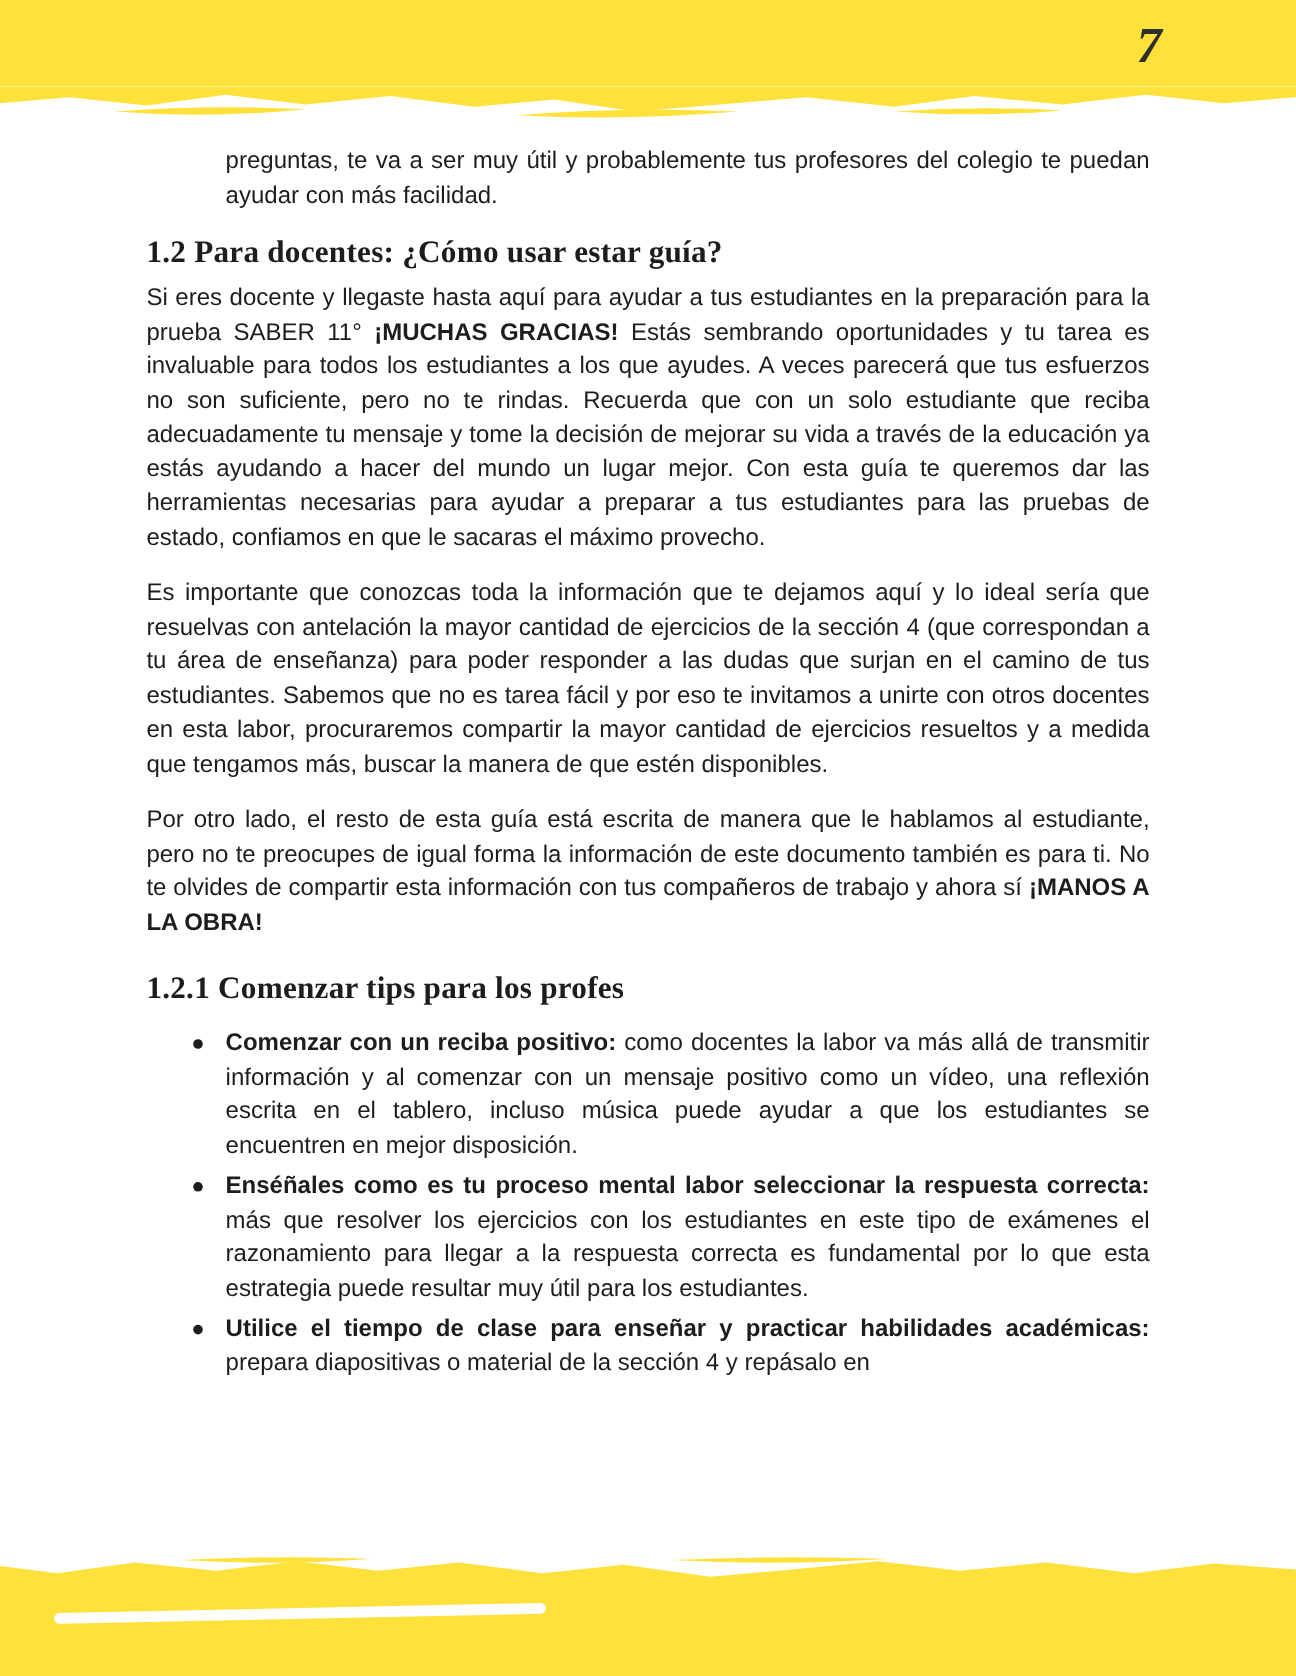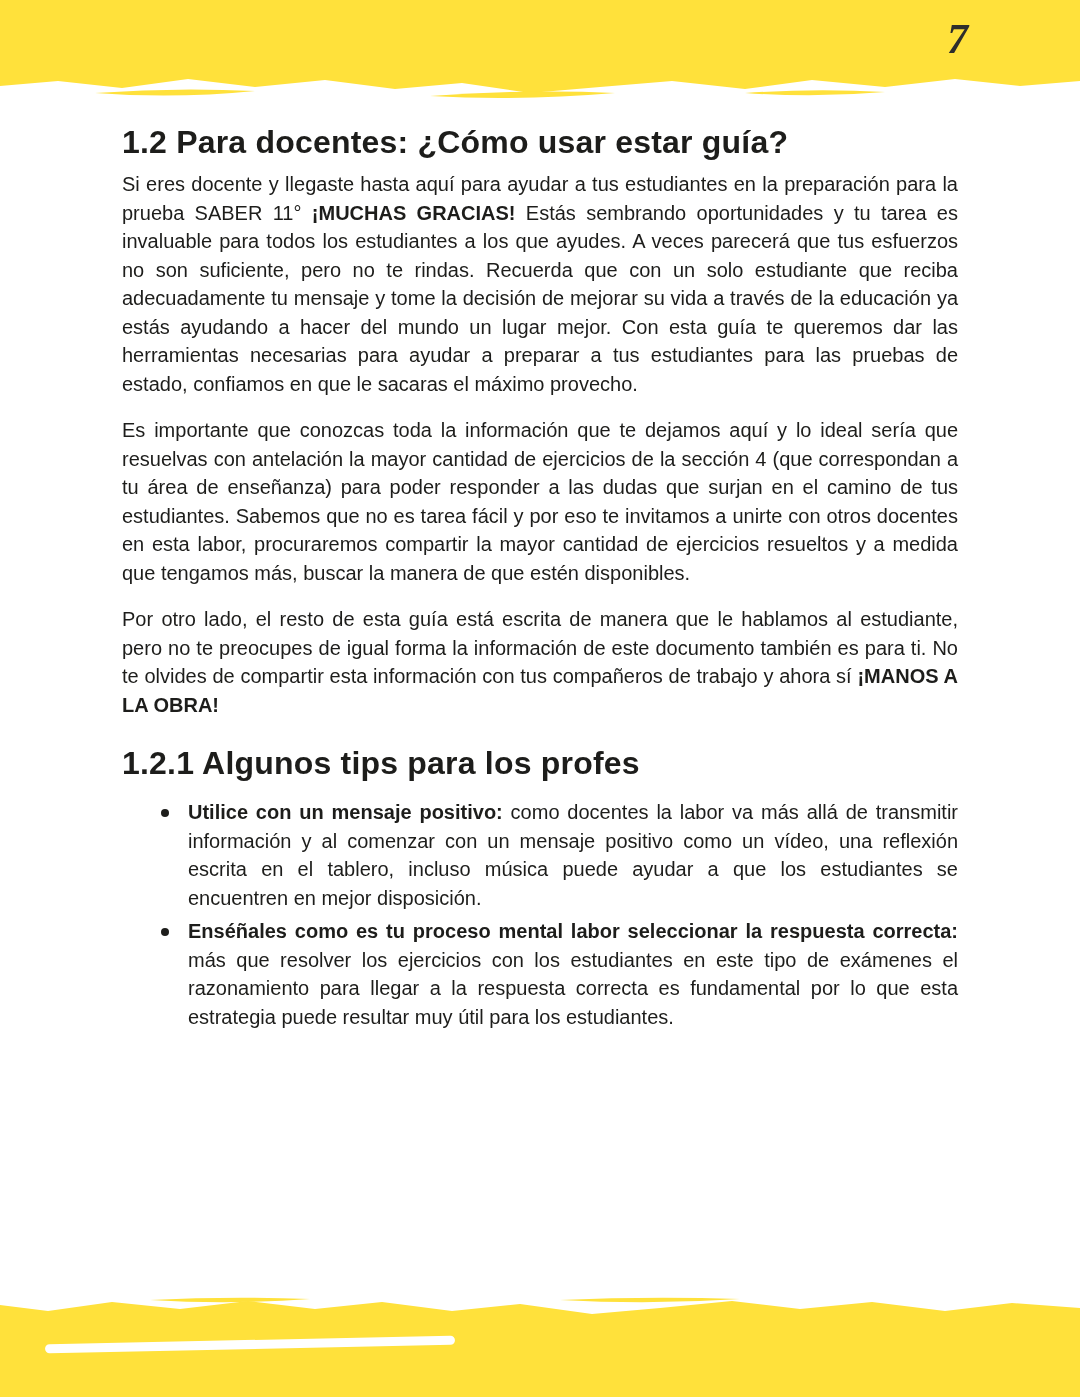--- a/index.html
+++ b/index.html
@@ -29,21 +29,21 @@
   .page-number{
     position:absolute;top:18px;right:112px;
     font-family:"Liberation Serif", serif;
     font-style:italic;font-weight:700;
     font-size:42px;line-height:1;color:#2e2e2c;
   }
   
   .content{position:absolute;top:120px;left:122px;width:836px;}
   p{margin:0 0 18px;font-size:20px;line-height:28.5px;text-align:justify;}
   .lead{padding-left:66px;}
-  h1{font-size:32px;font-weight:700;margin:0 0 9px;letter-spacing:.2px;}
+  h1{font-size:26px;font-weight:700;margin:0 0 9px;letter-spacing:.2px;font-family:Liberation Serif, serif;}
   .h-docentes{margin-top:4px;}
   .h-tips{margin-top:26px;}
   ul.tips{list-style:none;margin:16px 0 0;padding:0 0 0 66px;}
   ul.tips li{
     position:relative;
     font-size:20px;line-height:28.5px;text-align:justify;
     margin-bottom:5px;
   }
   .dot{
     position:absolute;left:-27px;top:11px;
@@ -62,38 +62,43 @@
   </div>
   <svg class="band-top-edge" viewBox="0 0 1080 32" preserveAspectRatio="none" aria-hidden="true">
     <path style="fill:var(--yellow)" d="M0,0 H1080 V9 L1020,14 L955,7 L885,15 L812,8 L745,17 L672,9 L600,15 L530,21 L462,11 L395,17 L325,8 L255,15 L188,7 L122,16 L58,9 L0,14 Z"></path>
     <path style="fill:var(--yellow)" d="M95,21 Q175,15 255,19 Q175,27 95,21 Z"></path>
     <path style="fill:var(--yellow)" d="M430,24 Q525,17 615,21 Q520,29 430,24 Z"></path>
     <path style="fill:var(--yellow)" d="M745,21 Q815,16 885,20 Q815,26 745,21 Z"></path>
   </svg>
 
   <div class="content">
 
+    <p class="lead">preguntas, te va a ser muy útil y probablemente tus profesores del colegio te puedan ayudar con más facilidad.</p>
 
     <h1 class="h-docentes">1.2 Para docentes: ¿Cómo usar estar guía?</h1>
 
     <p>Si eres docente y llegaste hasta aquí para ayudar a tus estudiantes en la preparación para la prueba SABER 11° <strong>¡MUCHAS GRACIAS!</strong> Estás sembrando oportunidades y tu tarea es invaluable para todos los estudiantes a los que ayudes. A veces parecerá que tus esfuerzos no son suficiente, pero no te rindas. Recuerda que con un solo estudiante que reciba adecuadamente tu mensaje y tome la decisión de mejorar su vida a través de la educación ya estás ayudando a hacer del mundo un lugar mejor. Con esta guía te queremos dar las herramientas necesarias para ayudar a preparar a tus estudiantes para las pruebas de estado, confiamos en que le sacaras el máximo provecho.</p>
     <p>Es importante que conozcas toda la información que te dejamos aquí y lo ideal sería que resuelvas con antelación la mayor cantidad de ejercicios de la sección 4 (que correspondan a tu área de enseñanza) para poder responder a las dudas que surjan en el camino de tus estudiantes. Sabemos que no es tarea fácil y por eso te invitamos a unirte con otros docentes en esta labor, procuraremos compartir la mayor cantidad de ejercicios resueltos y a medida que tengamos más, buscar la manera de que estén disponibles.</p>
     <p>Por otro lado, el resto de esta guía está escrita de manera que le hablamos al estudiante, pero no te preocupes de igual forma la información de este documento también es para ti. No te olvides de compartir esta información con tus compañeros de trabajo y ahora sí <strong>¡MANOS A LA OBRA!</strong></p>
 
-    <h1 class="h-tips">1.2.1 Algunos tips para los profes</h1>
+    <h1 class="h-tips">1.2.1 Comenzar tips para los profes</h1>
 
 
     <ul class="tips">
       <li>
         <span class="dot"></span>
-        <span><strong>Utilice con un mensaje positivo:</strong> como docentes la labor va más allá de transmitir información y al comenzar con un mensaje positivo como un vídeo, una reflexión escrita en el tablero, incluso música puede ayudar a que los estudiantes se encuentren en mejor disposición.</span>
+        <span><strong>Comenzar con un reciba positivo:</strong> como docentes la labor va más allá de transmitir información y al comenzar con un mensaje positivo como un vídeo, una reflexión escrita en el tablero, incluso música puede ayudar a que los estudiantes se encuentren en mejor disposición.</span>
       </li>
       <li>
         <span class="dot"></span>
         <span><strong>Enséñales como es tu proceso mental labor seleccionar la respuesta correcta:</strong> más que resolver los ejercicios con los estudiantes en este tipo de exámenes el razonamiento para llegar a la respuesta correcta es fundamental por lo que esta estrategia puede resultar muy útil para los estudiantes.</span>
+      </li>
+      <li>
+        <span class="dot"></span>
+        <span><strong>Utilice el tiempo de clase para enseñar y practicar habilidades académicas:</strong> prepara diapositivas o material de la sección 4 y repásalo en</span>
       </li>
     </ul>
 
   </div>
 
   <svg class="band-bottom-edge" viewBox="0 0 1080 34" preserveAspectRatio="none" aria-hidden="true">
     <path style="fill:var(--yellow)" d="M0,34 H1080 V12 L1012,7 L945,15 L872,6 L800,13 L732,5 L660,12 L592,18 L520,8 L452,15 L382,6 L315,13 L248,5 L180,13 L112,6 L48,15 L0,9 Z"></path>
     <path style="fill:var(--yellow)" d="M150,4 Q230,0 310,3 Q230,9 150,4 Z"></path>
     <path style="fill:var(--yellow)" d="M560,4 Q650,0 740,3 Q650,9 560,4 Z"></path>
   </svg>

